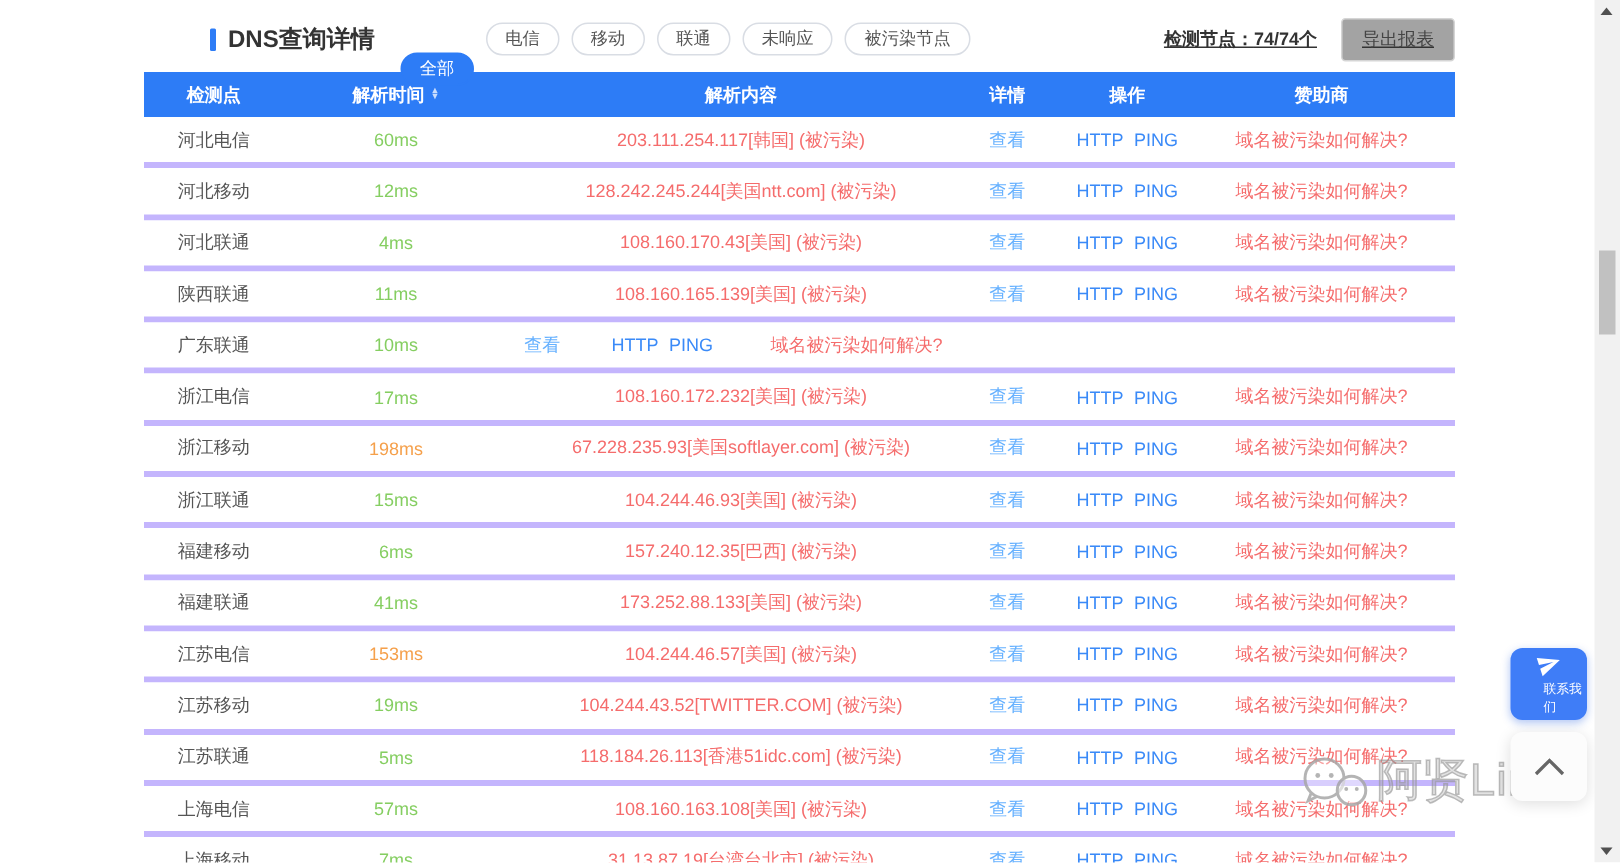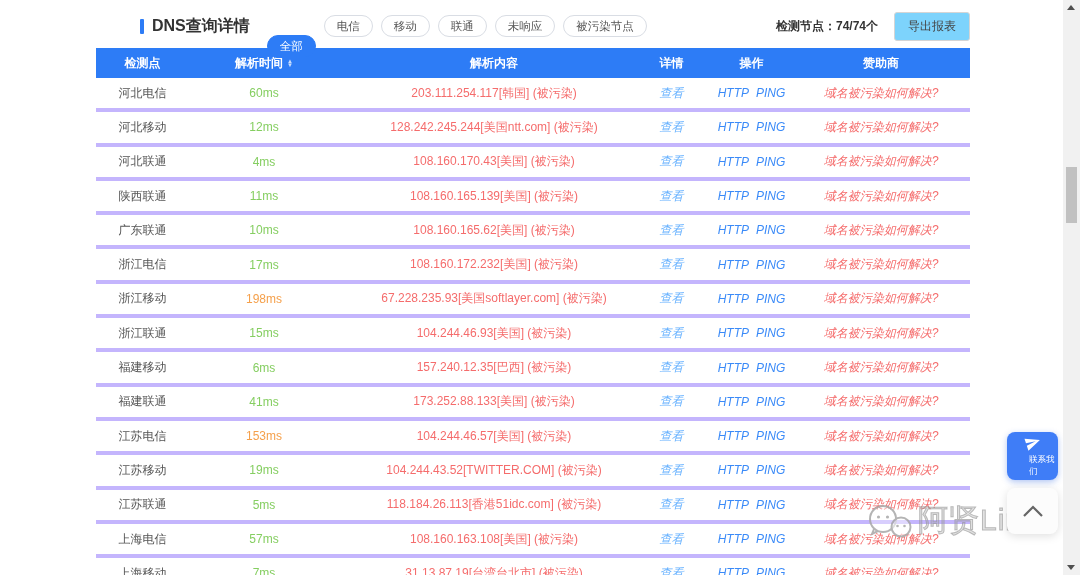--- a/index.html
+++ b/index.html
@@ -17,24 +17,24 @@
   .title-wrap { display: flex; align-items: center; }
   .title-accent { width: 4px; height: 15px; background: #2d7cf6; margin-right: 8px; border-radius: 1px; }
   .page-title { font-size: 16px; font-weight: 700; color: #333; }
   .pills { display: flex; align-items: center; gap: 8px; margin-left: 17px; }
   .pill {
     font-size: 11.5px; color: #555; background: #fff;
     border: 1px solid #d9dde4; border-radius: 12px;
     padding: 3px 12px; cursor: pointer; line-height: 14px; white-space: nowrap;
   }
   .pill.active { background: #2d7cf6; border-color: #2d7cf6; color: #fff; margin-top: 40px; }
-  .header-right { margin-left: auto; display: flex; align-items: center; }
+  .header-right { margin-left: auto; display: flex; align-items: center; text-decoration: underline; }
   .node-stats { font-size: 12px; color: #333; font-weight: 600; margin-right: 16px; white-space: nowrap; }
   .export-btn {
-    font-size: 12px; color: #444; background: #7dd3fc;
+    font-size: 12px; color: #444; background: #a3a3a3;
     border: 1px solid #d5d5d5; border-radius: 3px;
     padding: 5px 13px; cursor: pointer; white-space: nowrap; text-align: center;
   }
 
   
   .table { margin-top: 9px; width: 874px; }
   .thead {
     display: flex; align-items: center; height: 30px;
     background: #2d7cf6; color: #fff; font-size: 12px; font-weight: 700;
   }
@@ -45,21 +45,21 @@
   .c3 { width: 310px; }
   .c4 { width: 45px; }
   .c5 { width: 115px; }
   .c6 { width: 160px; padding-right: 16px; }
   .th.c2 { display: flex; align-items: center; justify-content: center; }
   .sort-caret { display: inline-flex; flex-direction: column; margin-left: 4px; line-height: 4px; font-size: 6px; color: rgba(255,255,255,0.75); }
   .td.c1 { color: #555; }
   .time.fast { color: #85ce61; }
   .time.slow { color: #f5a04b; }
   .td.c3 { color: #f56c6c; }
-  a { text-decoration: none; cursor: pointer; font-style: italic; }
+  a { text-decoration: none; cursor: pointer; }
   .view-link { color: #66b1ff; }
   .op-link { color: #3a8af8; }
   .op-gap { display: inline-block; width: 7px; }
   .sponsor-link { color: #f56c6c; }
 
   
   .contact-btn {
     position: absolute; left: 1007px; top: 432px; width: 51px; height: 48px;
     background: #3f7df7; border-radius: 8px; cursor: pointer;
     display: flex; flex-direction: column; align-items: center; justify-content: center; gap: 2px;
@@ -166,21 +166,20 @@
     <div class="td c1">陕西联通</div>
     <div class="td c2 time fast">11ms</div>
     <div class="td c3">108.160.165.139[美国] (被污染)</div>
     <div class="td c4"><a class="view-link">查看</a></div>
     <div class="td c5"><a class="op-link">HTTP</a><span class="op-gap"></span><a class="op-link">PING</a></div>
     <div class="td c6"><a class="sponsor-link">域名被污染如何解决?</a></div>
   </div>
         <div class="tr">
     <div class="td c1">广东联通</div>
     <div class="td c2 time fast">10ms</div>
-    <div class="td c3">108.160.165.62[美国] (被污染)</div>
     <div class="td c4"><a class="view-link">查看</a></div>
     <div class="td c5"><a class="op-link">HTTP</a><span class="op-gap"></span><a class="op-link">PING</a></div>
     <div class="td c6"><a class="sponsor-link">域名被污染如何解决?</a></div>
   </div>
         <div class="tr">
     <div class="td c1">浙江电信</div>
     <div class="td c2 time fast">17ms</div>
     <div class="td c3">108.160.172.232[美国] (被污染)</div>
     <div class="td c4"><a class="view-link">查看</a></div>
     <div class="td c5"><a class="op-link">HTTP</a><span class="op-gap"></span><a class="op-link">PING</a></div>

